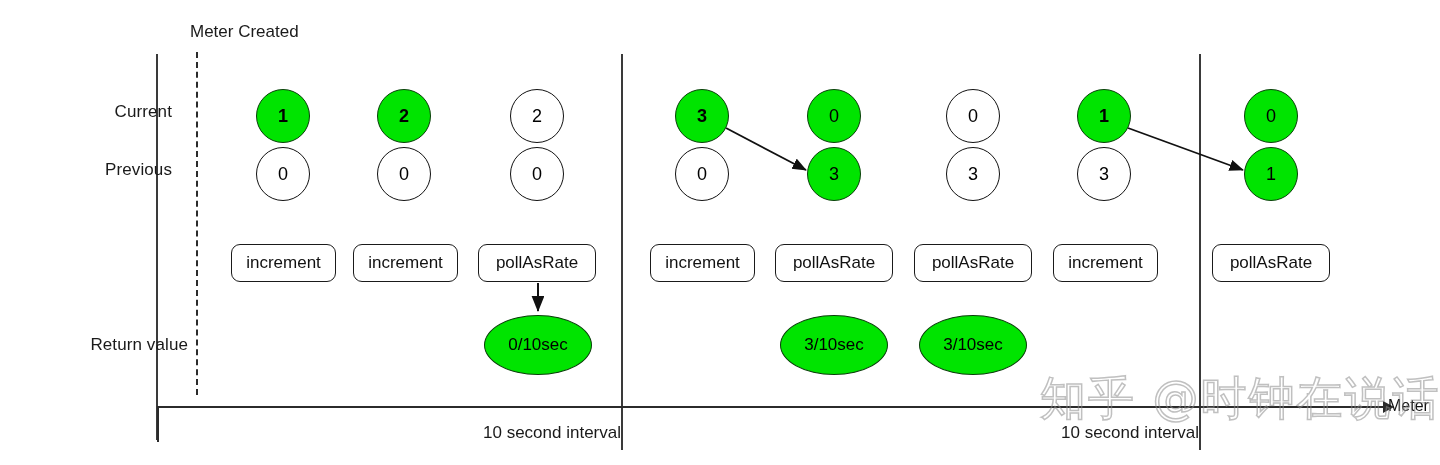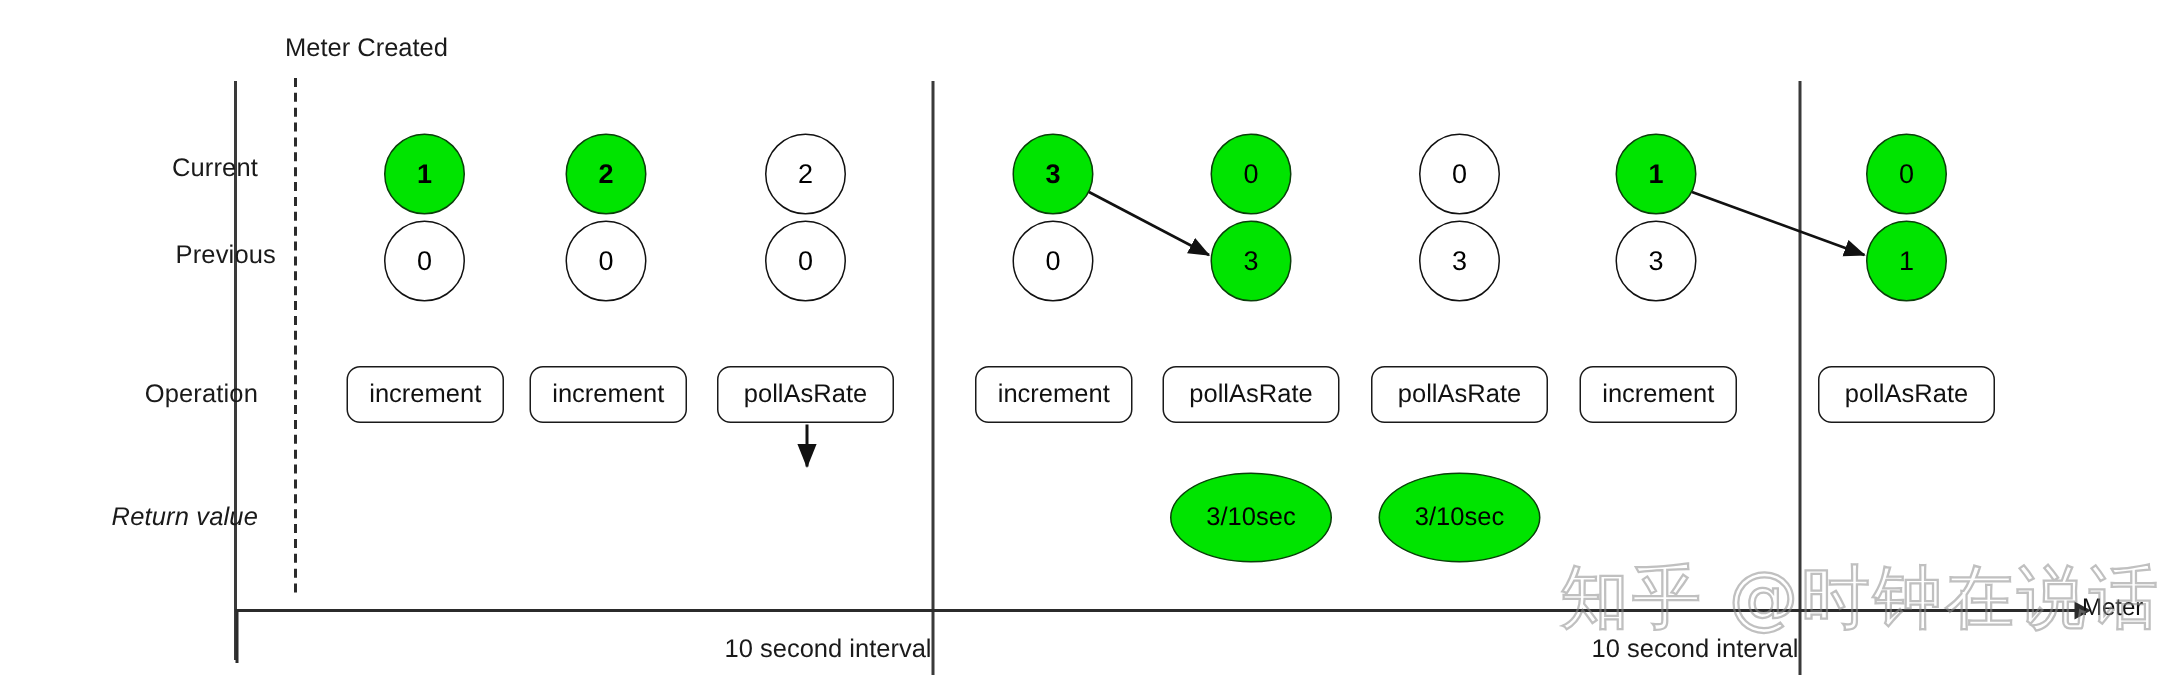--- a/index.html
+++ b/index.html
@@ -153,23 +153,22 @@
 <div id="stage">
 
   <div class="caption" style="left:190px; top:22px;">Meter Created</div>
   <div class="dashed-line" style="left:196px; top:52px; height:343px;"></div>
 
   <div class="vline" style="left:156px; top:54px; height:386px;"></div>
   <div class="vline" style="left:621px; top:54px; height:396px;"></div>
   <div class="vline" style="left:1199px; top:54px; height:396px;"></div>
 
   <div class="row-label" style="left:0px; top:102px; width:145px;">Current</div>
-  <div class="row-label" style="left:12px; top:160px; width:145px;">Previous</div>
-  <div class="row-label" style="left:0px; top:253px; width:145px;">Operation</div>
-  <div class="row-label" style="left:0px; top:335px; width:145px;font-style:italic;">Return value</div>
+  <div class="row-label" style="left:0px; top:160px; width:145px;">Previous</div>
+  <div class="row-label" style="left:16px; top:335px; width:145px;">Return value</div>
 
   <div class="circle green" style="left:256px; top:89px;">1</div>
   <div class="circle green" style="left:377px; top:89px;">2</div>
   <div class="circle" style="left:510px; top:89px;">2</div>
   <div class="circle green" style="left:675px; top:89px;">3</div>
   <div class="circle green plain" style="left:807px; top:89px;">0</div>
   <div class="circle" style="left:946px; top:89px;">0</div>
   <div class="circle green" style="left:1077px; top:89px;">1</div>
   <div class="circle green plain" style="left:1244px; top:89px;">0</div>
 
@@ -184,20 +183,21 @@
 
   <div class="op-box" style="left:231px; top:244px; width:105px;">increment</div>
   <div class="op-box" style="left:353px; top:244px; width:105px;">increment</div>
   <div class="op-box" style="left:478px; top:244px; width:118px;">pollAsRate</div>
   <div class="op-box" style="left:650px; top:244px; width:105px;">increment</div>
   <div class="op-box" style="left:775px; top:244px; width:118px;">pollAsRate</div>
   <div class="op-box" style="left:914px; top:244px; width:118px;">pollAsRate</div>
   <div class="op-box" style="left:1053px; top:244px; width:105px;">increment</div>
   <div class="op-box" style="left:1212px; top:244px; width:118px;">pollAsRate</div>
 
+  <div class="oval" style="left:484px; top:315px;">0/10sec</div>
   <div class="oval" style="left:780px; top:315px;">3/10sec</div>
   <div class="oval" style="left:919px; top:315px;">3/10sec</div>
 
   <div class="axis-line" style="left:157px; top:406px; width:1228px;"></div>
   <div class="axis-arrow" style="left:1383px; top:401px;"></div>
   <div class="tick-left" style="left:157px; top:406px; height:36px;"></div>
   <div class="time-label" style="left:1388px; top:397px;">Meter</div>
 
   <div class="interval-label" style="left:157px; top:423px; width:464px;">10 second interval</div>
   <div class="interval-label" style="left:622px; top:423px; width:577px;">10 second interval</div>

